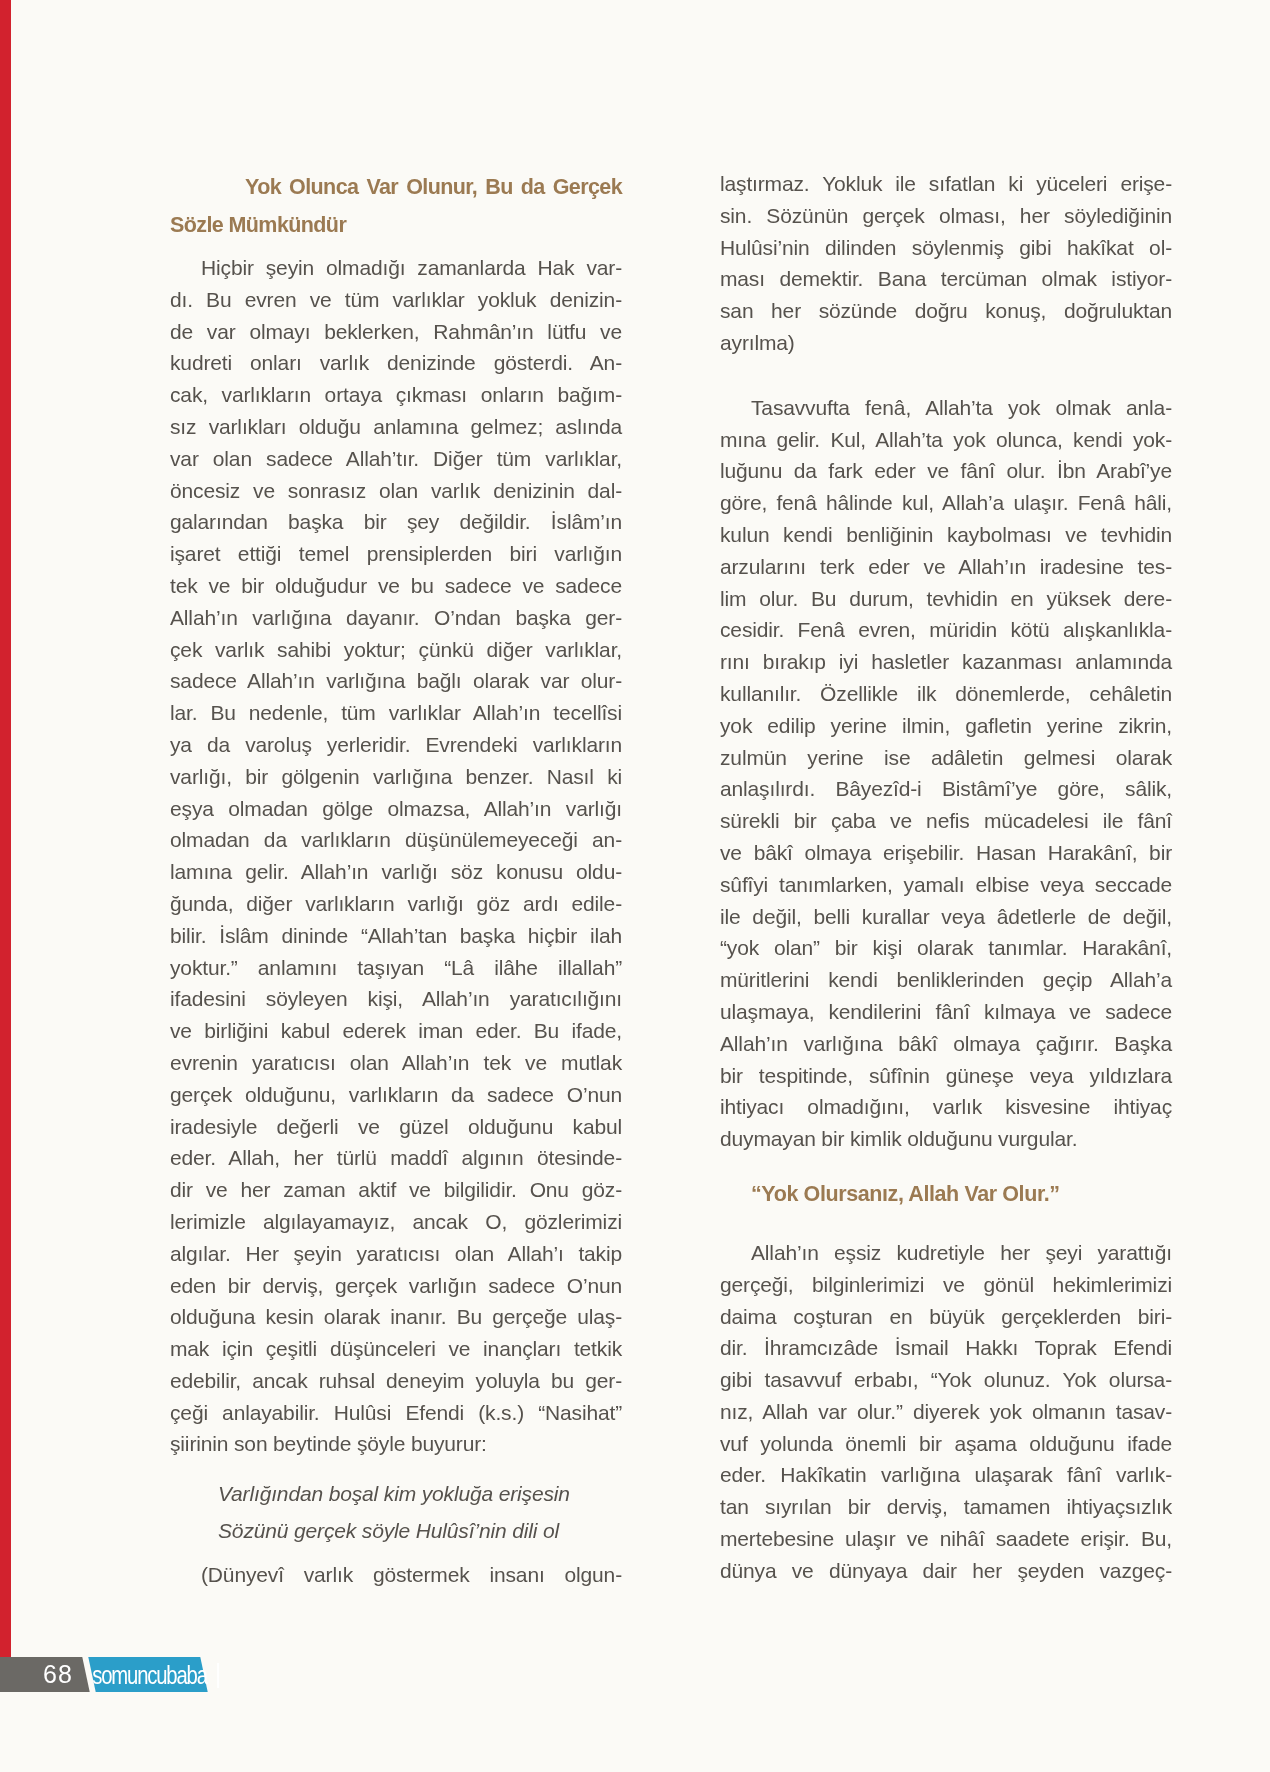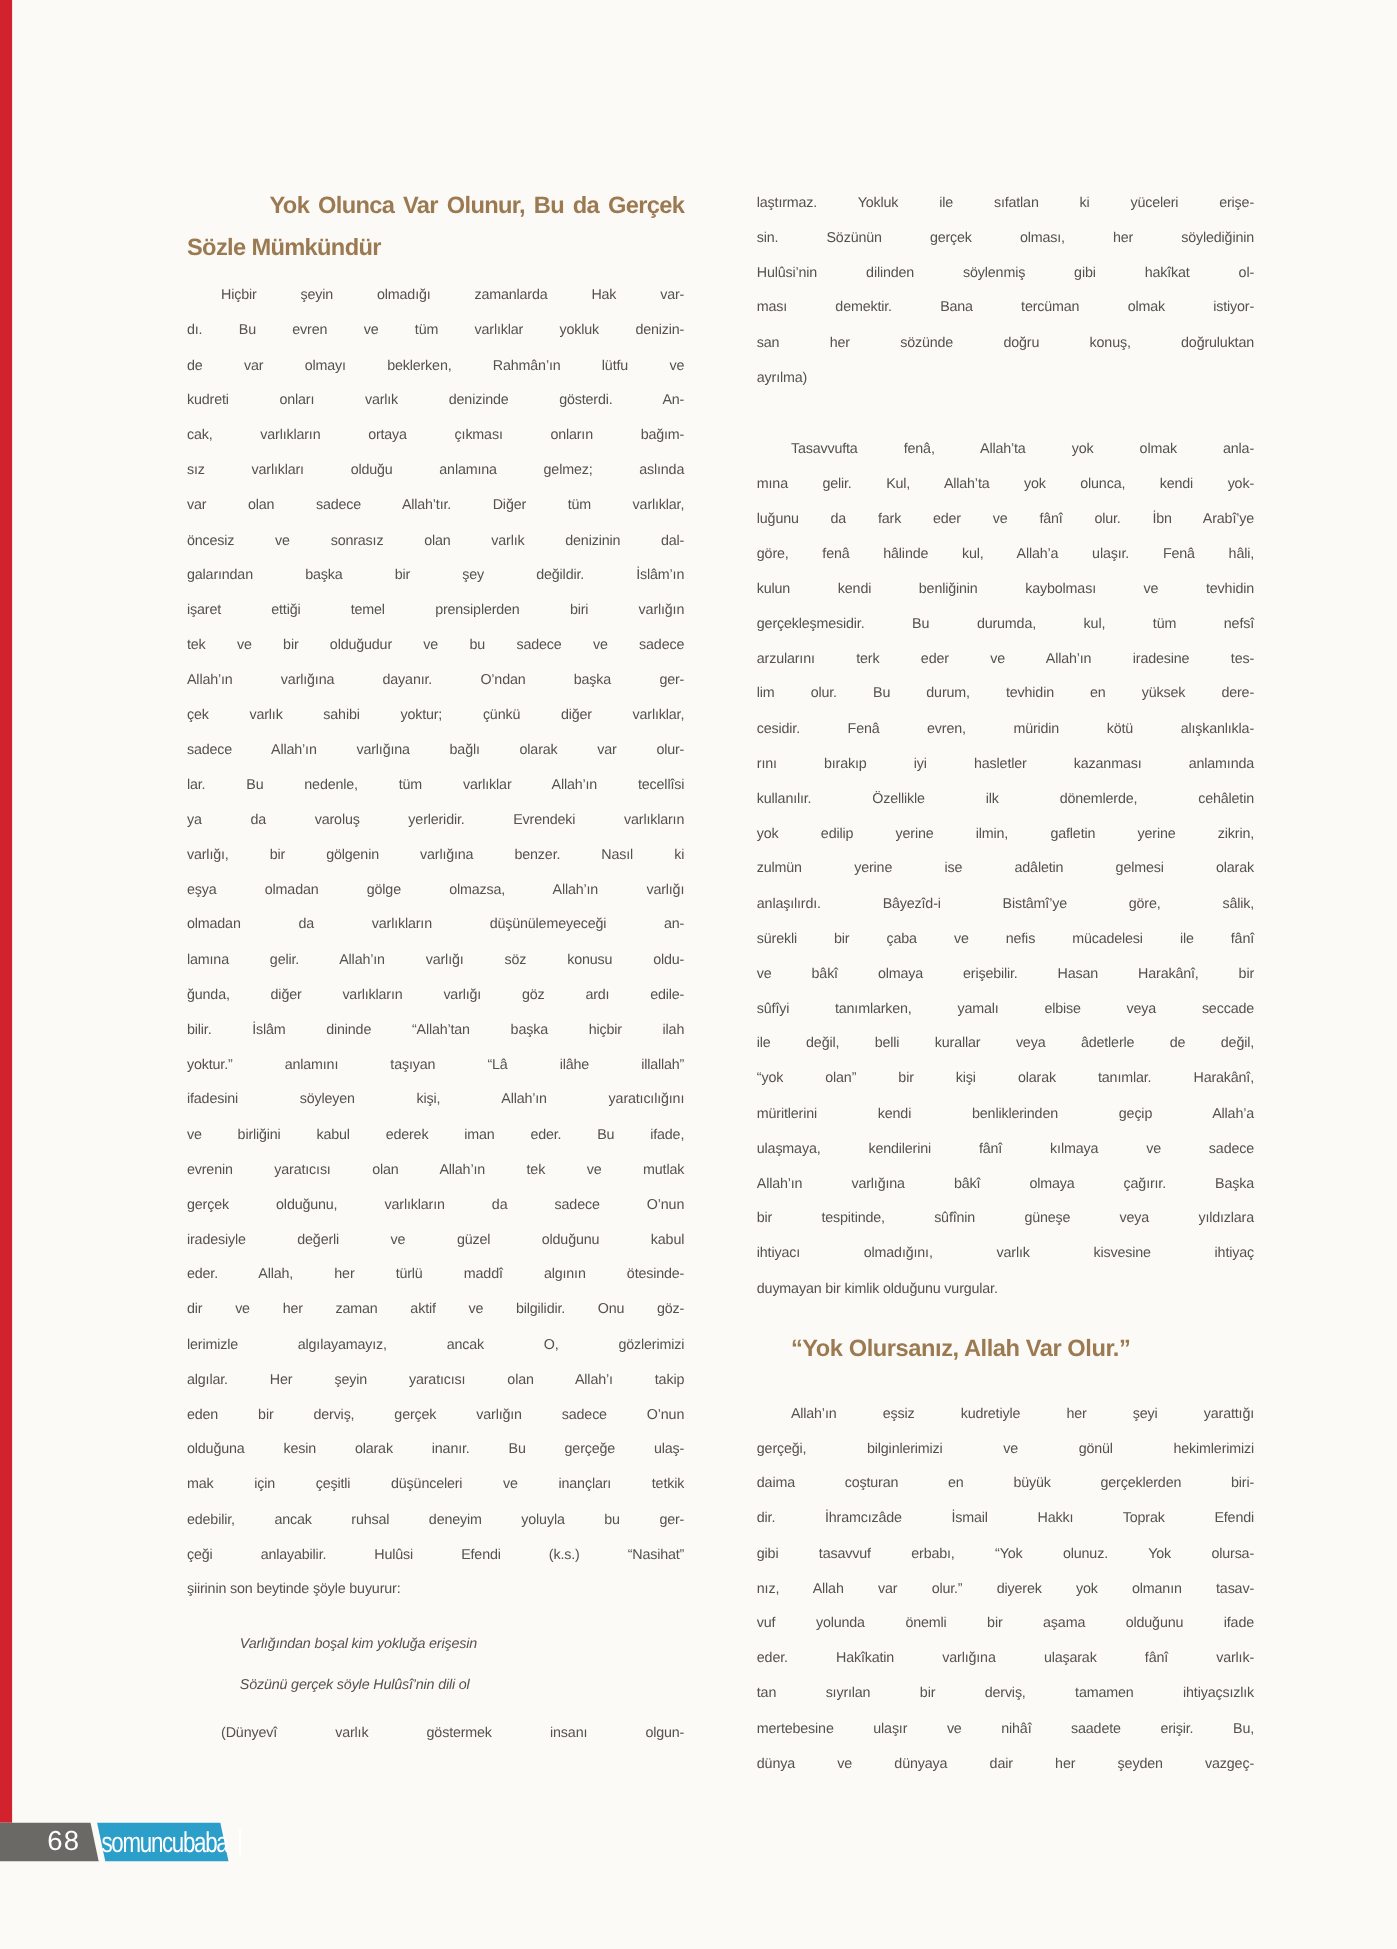--- a/index.html
+++ b/index.html
@@ -5,24 +5,24 @@
   html,body { margin:0; padding:0; background:#ffffff; }
   .page {
     position:relative; width:1270px; height:1772px;
     background:var(--page-bg,#fbfaf6); overflow:hidden;
     font-family:"Liberation Sans", sans-serif;
   }
   .stripe {
     position:absolute; left:0; top:0; width:11px; height:1657px;
     background:var(--stripe-red,#d2222e);
   }
-  .columns { position:absolute; left:170px; top:168px; display:flex; gap:66px; }
+  .columns { position:absolute; left:170px; top:168px; display:flex; gap:98px; }
   .col { width:452px; }
 
-  .body-text { font-size:13px; line-height:31.8px; color:var(--text,#56524d); letter-spacing:-0.15px; }
+  .body-text { font-size:21px; line-height:31.8px; color:var(--text,#56524d); letter-spacing:-0.15px; }
   .block .line { text-align:justify; text-align-last:justify; }
   .block .line:last-child { text-align-last:left; }
   .block.justify-all .line:last-child { text-align-last:justify; }
   .block.indent .line:first-child { text-indent:31px; }
 
   .heading {
     font-size:21.5px; line-height:38px; font-weight:bold; letter-spacing:-0.6px;
     color:var(--accent-brown,#9b7a52);
   }
   .heading .line:first-child { text-indent:75px; }
@@ -135,21 +135,20 @@
           <div class="line">ması demektir. Bana tercüman olmak istiyor-</div>
           <div class="line">san her sözünde doğru konuş, doğruluktan</div>
           <div class="line">ayrılma)</div>
         </div>
       <div class="block indent body-text p4">
           <div class="line">Tasavvufta fenâ, Allah’ta yok olmak anla-</div>
           <div class="line">mına gelir. Kul, Allah’ta yok olunca, kendi yok-</div>
           <div class="line">luğunu da fark eder ve fânî olur. İbn Arabî’ye</div>
           <div class="line">göre, fenâ hâlinde kul, Allah’a ulaşır. Fenâ hâli,</div>
           <div class="line">kulun kendi benliğinin kaybolması ve tevhidin</div>
-          <div class="line">gerçekleşmesidir. Bu durumda, kul, tüm nefsî</div>
           <div class="line">arzularını terk eder ve Allah’ın iradesine tes-</div>
           <div class="line">lim olur. Bu durum, tevhidin en yüksek dere-</div>
           <div class="line">cesidir. Fenâ evren, müridin kötü alışkanlıkla-</div>
           <div class="line">rını bırakıp iyi hasletler kazanması anlamında</div>
           <div class="line">kullanılır. Özellikle ilk dönemlerde, cehâletin</div>
           <div class="line">yok edilip yerine ilmin, gafletin yerine zikrin,</div>
           <div class="line">zulmün yerine ise adâletin gelmesi olarak</div>
           <div class="line">anlaşılırdı. Bâyezîd-i Bistâmî’ye göre, sâlik,</div>
           <div class="line">sürekli bir çaba ve nefis mücadelesi ile fânî</div>
           <div class="line">ve bâkî olmaya erişebilir. Hasan Harakânî, bir</div>

